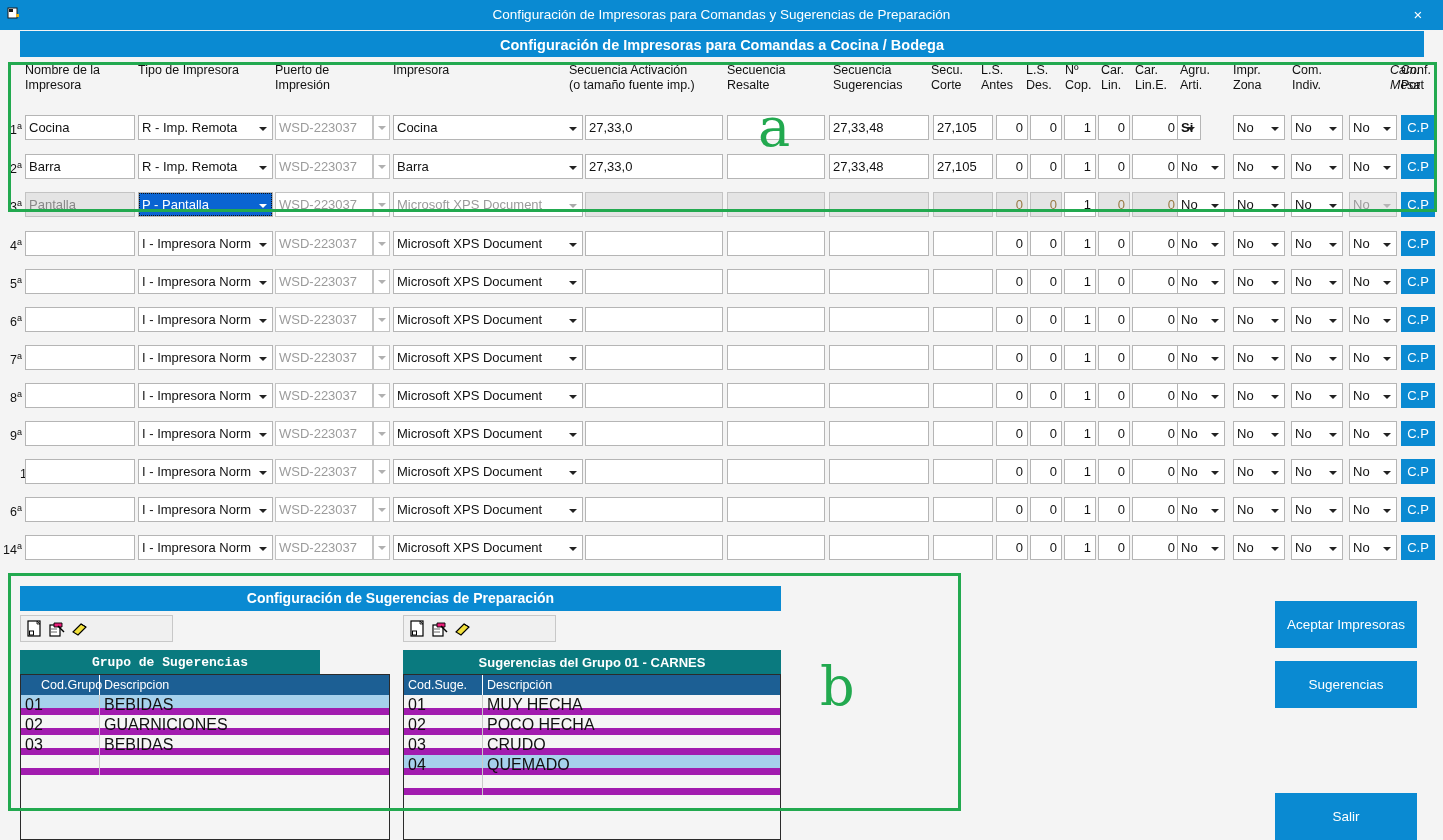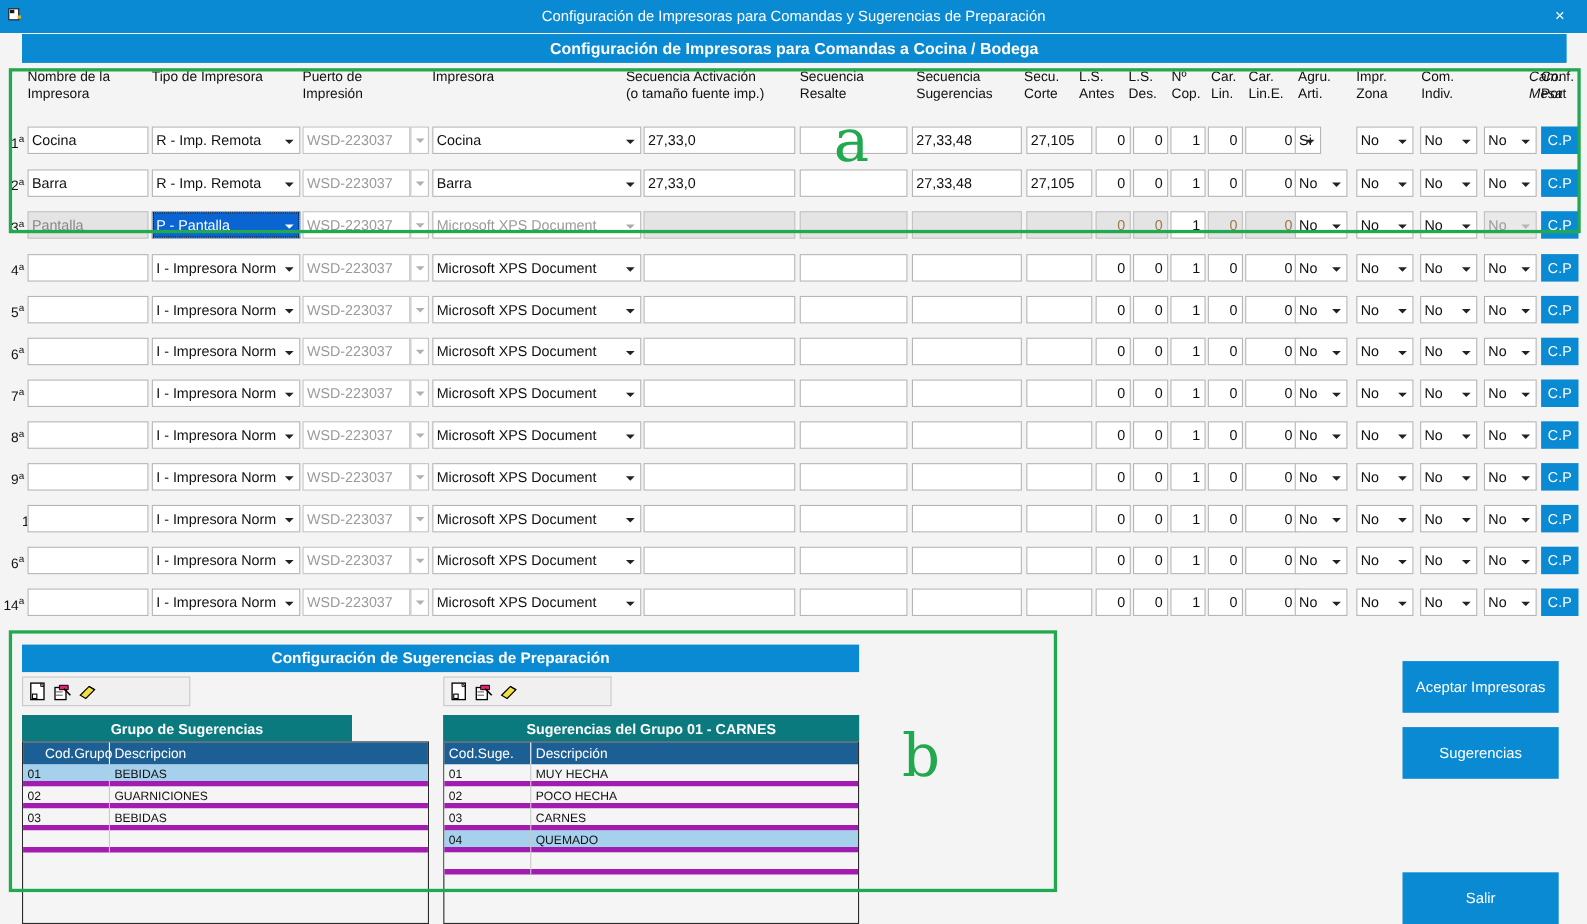--- a/index.html
+++ b/index.html
@@ -123,22 +123,22 @@
   }
   .colhead{
     position:absolute; height:20px; background:#1c5f94; color:#fff;
     font-size:12.5px; line-height:20px;
   }
   .colhead span{ position:absolute; top:0; padding-left:4px; }
   .colhead .divider{
     position:absolute; top:0; width:1px; height:20px; background:#fff; padding:0;
   }
   .lrow{
-    position:absolute; height:20px; border-bottom:5px solid #a21caf;
-    background:#f5f5f5; font-size:11px; line-height:19px;
+    position:absolute; height:20px; border-bottom:7px solid #a21caf;
+    background:#f5f5f5; font-size:16px; line-height:19px;
   }
   .lrow.selrow{ background:#a6d1ec; }
   .lrow .c1{ position:absolute; left:0; top:0; padding-left:4px; }
   .lrow .c2{ position:absolute; top:0; padding-left:4px; }
   .lrow .vdiv{ position:absolute; top:0; width:1px; height:20px; background:#c9c9c9; }
   .lbox{
     position:absolute; border:1px solid #2b2b2b; background:#f5f5f5;
   }
 
   
@@ -217,21 +217,21 @@
       <div class="sel" style="left: 393px; width: 190px; top: 55px;">Cocina</div>
       <div class="cell" style="left: 585px; width: 138px; top: 55px;">27,33,0</div>
       <div class="cell" style="left: 727px; width: 98px; top: 55px;"></div>
       <div class="cell" style="left: 829px; width: 100px; top: 55px;">27,33,48</div>
       <div class="cell" style="left: 933px; width: 60px; top: 55px;">27,105</div>
       <div class="cell num" style="left: 996px; width: 32px; top: 55px;">0</div>
       <div class="cell num" style="left: 1030px; width: 32px; top: 55px;">0</div>
       <div class="cell num" style="left: 1064px; width: 32px; top: 55px;">1</div>
       <div class="cell num" style="left: 1098px; width: 32px; top: 55px;">0</div>
       <div class="cell num" style="left: 1132px; width: 48px; top: 55px;">0</div>
-      <div class="sel" style="left: 1177px; width: 24px; top: 55px;">Si</div>
+      <div class="sel" style="left: 1177px; width: 24px; top: 55px; font-weight: bold;">Si</div>
       <div class="sel" style="left: 1233px; width: 52px; top: 55px;">No</div>
       <div class="sel" style="left: 1291px; width: 52px; top: 55px;">No</div>
       <div class="sel" style="left: 1349px; width: 48px; top: 55px;">No</div>
       <div class="cpbtn" style="left: 1401px; width: 34px; top: 55px;">C.P</div>
       <div class="rowlabel" style="left: 0px; top: 98px;"><span>2</span><sup>a</sup></div>
       <div class="cell" style="left: 25px; width: 110px; top: 94px;">Barra</div>
       <div class="sel" style="left: 138px; width: 135px; top: 94px;">R - Imp. Remota</div>
       <div class="portbox" style="left: 275px; width: 98px; top: 94px;">WSD-223037</div>
       <div class="portbtn" style="left: 373px; width: 17px; top: 94px;"></div>
       <div class="sel" style="left: 393px; width: 190px; top: 94px;">Barra</div>
@@ -483,21 +483,21 @@
     <path d="M6 3 L14 3 L14 7 L6 7 Z" fill="#ea1e79" stroke="#000" stroke-width="0.9"></path>
     <path d="M10 6 L16 12" stroke="#000" stroke-width="1.4"></path>
     <path d="M3 9 h6 M3 12 h6" stroke="#555" stroke-width="0.9"></path>
   </svg>
   <svg class="ticon" style="left:49px;" viewBox="0 0 18 18">
     <path d="M3 12 L11 4 L16 7 L8 15 Z" fill="#f2e03c" stroke="#000" stroke-width="1.1"></path>
     <path d="M11 4 L16 7" stroke="#000" stroke-width="1"></path>
   </svg>
 </div>
 
-<div class="tblhead" style="left:20px; top:650px; width:300px;">Grupo de Sugerencias</div>
+<div class="tblhead" style="left:20px; top:650px; width:300px;font-family:Liberation Mono, monospace;">Grupo de Sugerencias</div>
 <div class="lbox" style="left:20px; top:674px; width:370px; height:166px;"></div>
 <div class="colhead" style="left:21px; top:675px; width:368px;">
   <span style="left:16px;">Cod.Grupo</span>
   <span class="divider" style="left:78px;"></span>
   <span style="left:79px;">Descripcion</span>
 </div>
 <div id="groups-rows">
     <div class="lrow selrow" style="left: 21px; width: 368px; top: 695px;">
       <span class="c1">01</span>
       <span class="vdiv" style="left:78px"></span>
@@ -534,21 +534,21 @@
       <span class="c2" style="left:79px">MUY HECHA</span>
     </div>
     <div class="lrow" style="left: 404px; width: 376px; top: 715px;">
       <span class="c1">02</span>
       <span class="vdiv" style="left:78px"></span>
       <span class="c2" style="left:79px">POCO HECHA</span>
     </div>
     <div class="lrow" style="left: 404px; width: 376px; top: 735px;">
       <span class="c1">03</span>
       <span class="vdiv" style="left:78px"></span>
-      <span class="c2" style="left:79px">CARNES</span>
+      <span class="c2" style="left:79px">CRUDO</span>
     </div>
     <div class="lrow selrow" style="left: 404px; width: 376px; top: 755px;">
       <span class="c1">04</span>
       <span class="vdiv" style="left:78px"></span>
       <span class="c2" style="left:79px">QUEMADO</span>
     </div>
     <div class="lrow" style="left: 404px; width: 376px; top: 775px;">
       <span class="c1"></span>
       <span class="vdiv" style="left:78px"></span>
       <span class="c2" style="left:79px"></span>

